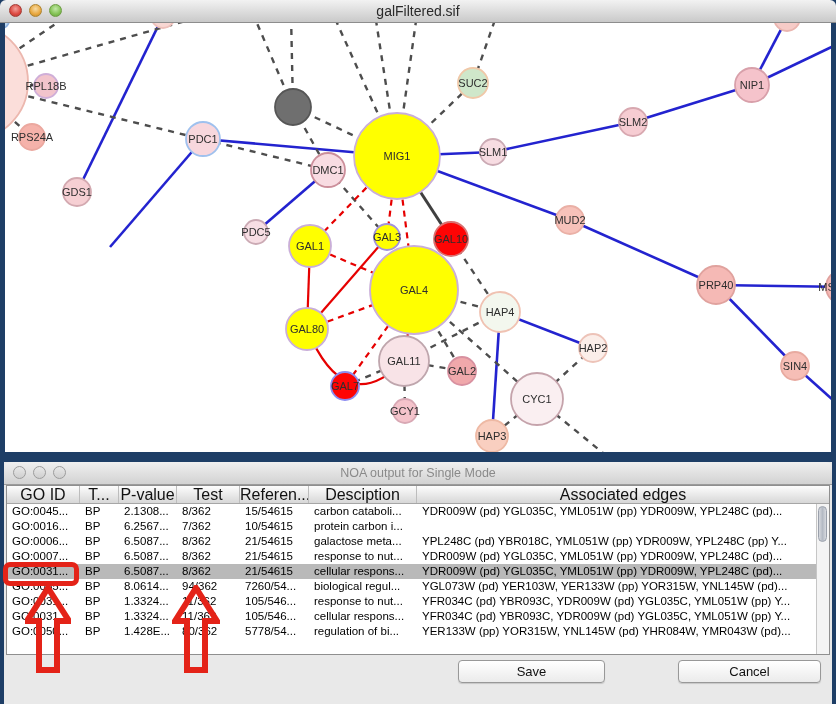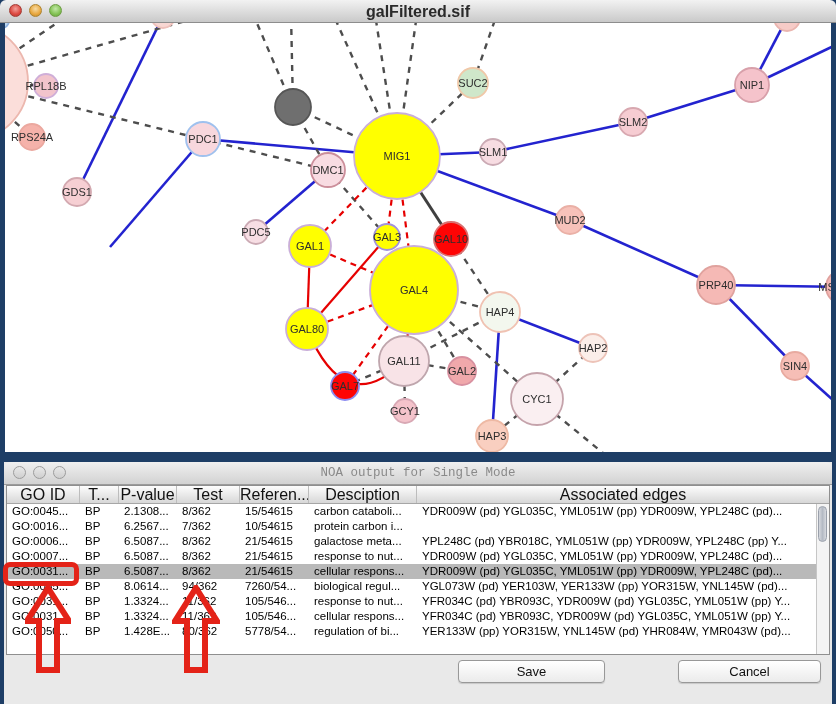--- a/index.html
+++ b/index.html
@@ -12,21 +12,21 @@
   
   .main-titlebar{
     position:absolute;left:0;top:0;width:836px;height:22px;
     background:linear-gradient(#f2f2f2,#c9c9c9);
     border-bottom:1px solid #8d8d8d;
     border-radius:6px 6px 0 0;
     z-index:5;
   }
   .main-title{
     position:absolute;left:0;right:0;top:3px;text-align:center;
-    font-size:16px;font-weight:bold;color:#2a2a2a;
+    font-size:14px;font-weight:normal;color:#2a2a2a;
   }
   .lights{position:absolute;left:9px;top:4px;display:flex;gap:7px;}
   .light{width:13px;height:13px;border-radius:50%;box-sizing:border-box;}
   .light.red{background:radial-gradient(circle at 50% 35%,#f2a09a,#dc4840 60%,#b33a33);border:1px solid #a33b34;}
   .light.yellow{background:radial-gradient(circle at 50% 35%,#f7dba4,#e8a73e 60%,#b7822e);border:1px solid #ad832f;}
   .light.green{background:radial-gradient(circle at 50% 35%,#c3e8a8,#82c254 60%,#659a3f);border:1px solid #6d9c43;}
   .net-canvas{
     position:absolute;left:5px;top:22px;width:826px;height:430px;
     background:#ffffff;z-index:1;
   }
@@ -39,21 +39,21 @@
     background:#e9e9e9;z-index:5;
   }
   .noa-titlebar{
     position:absolute;left:0;top:0;width:100%;height:22px;
     background:linear-gradient(#f0f0f0,#d2d2d2);
     border-bottom:1px solid #9b9b9b;
     border-radius:6px 6px 0 0;
   }
   .noa-title{
     position:absolute;left:0;right:0;top:4px;text-align:center;
-    font-size:12.5px;color:#8a8a8a;font-family:Liberation Mono, monospace;
+    font-size:12.5px;color:#8a8a8a;
   }
   .noa-lights{position:absolute;left:9px;top:4px;display:flex;gap:7px;}
   .noa-light{width:13px;height:13px;border-radius:50%;box-sizing:border-box;
     background:linear-gradient(#e8e8e8,#cfcfcf);border:1px solid #9c9c9c;}
   .table-wrap{
     position:absolute;left:2px;top:23px;width:822px;height:168px;
     background:#ffffff;border:1px solid #8f8f8f;box-sizing:content-box;
   }
   .thead{
     display:flex;height:17px;line-height:17px;

